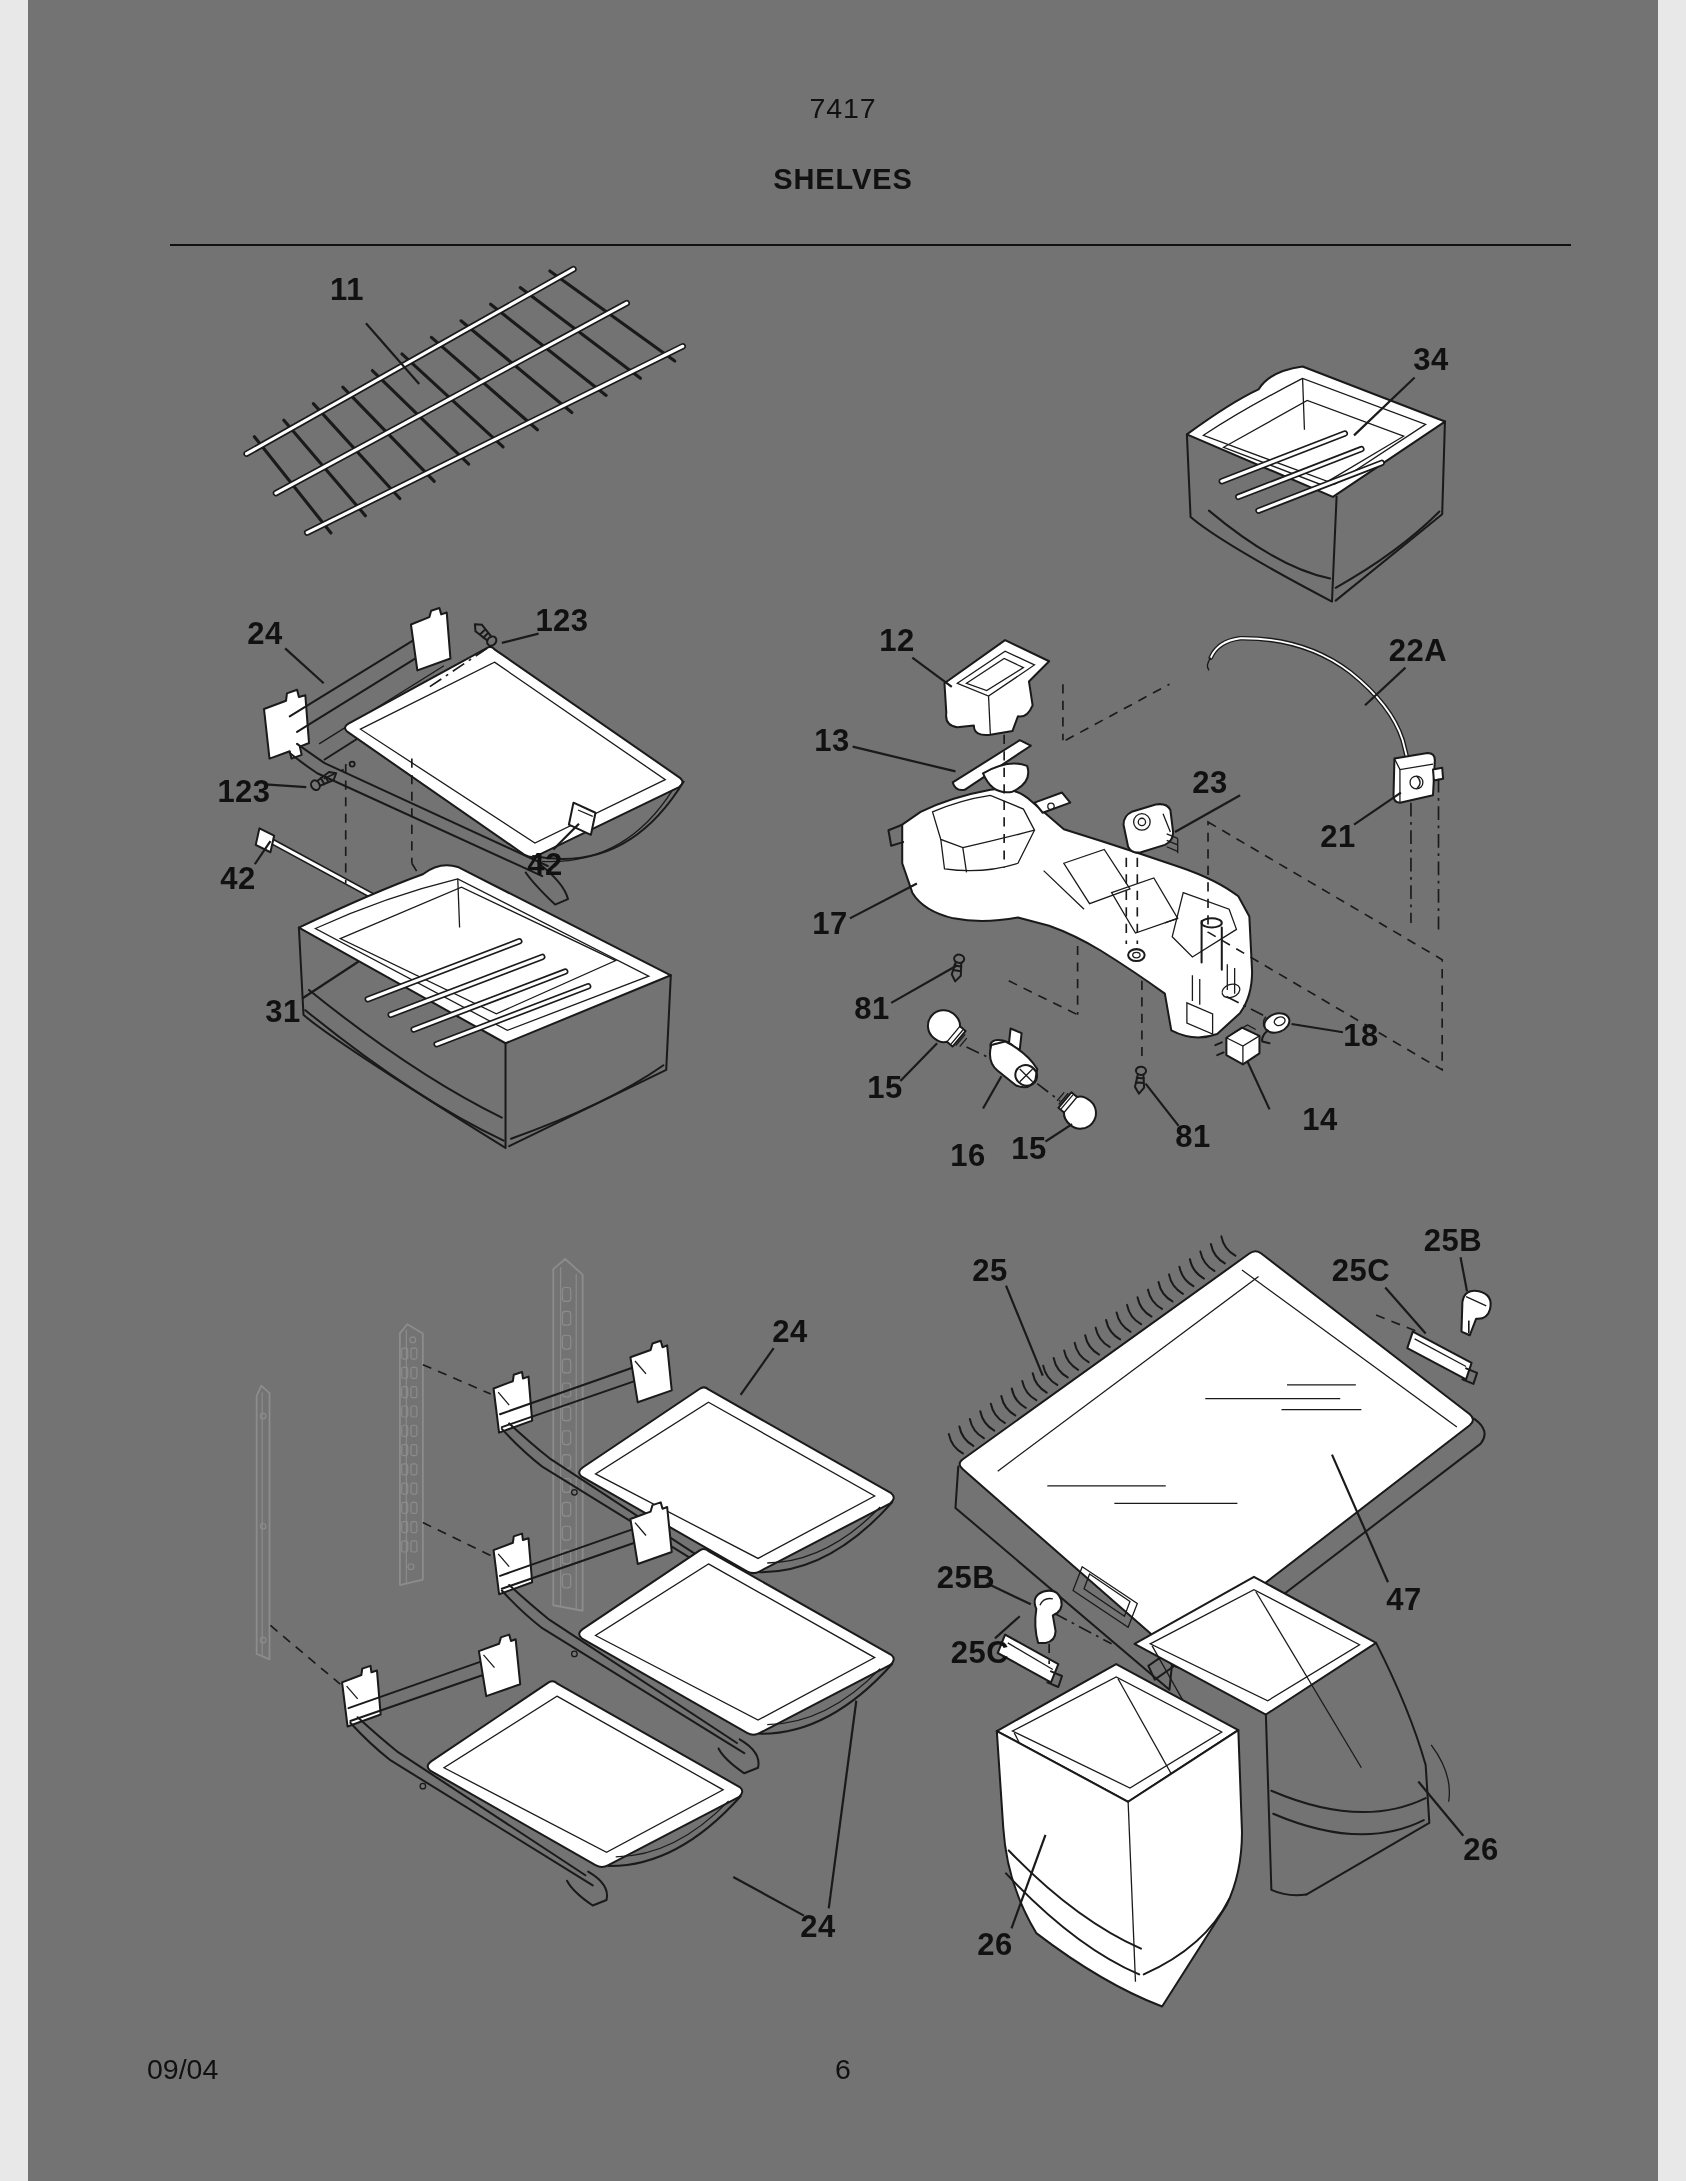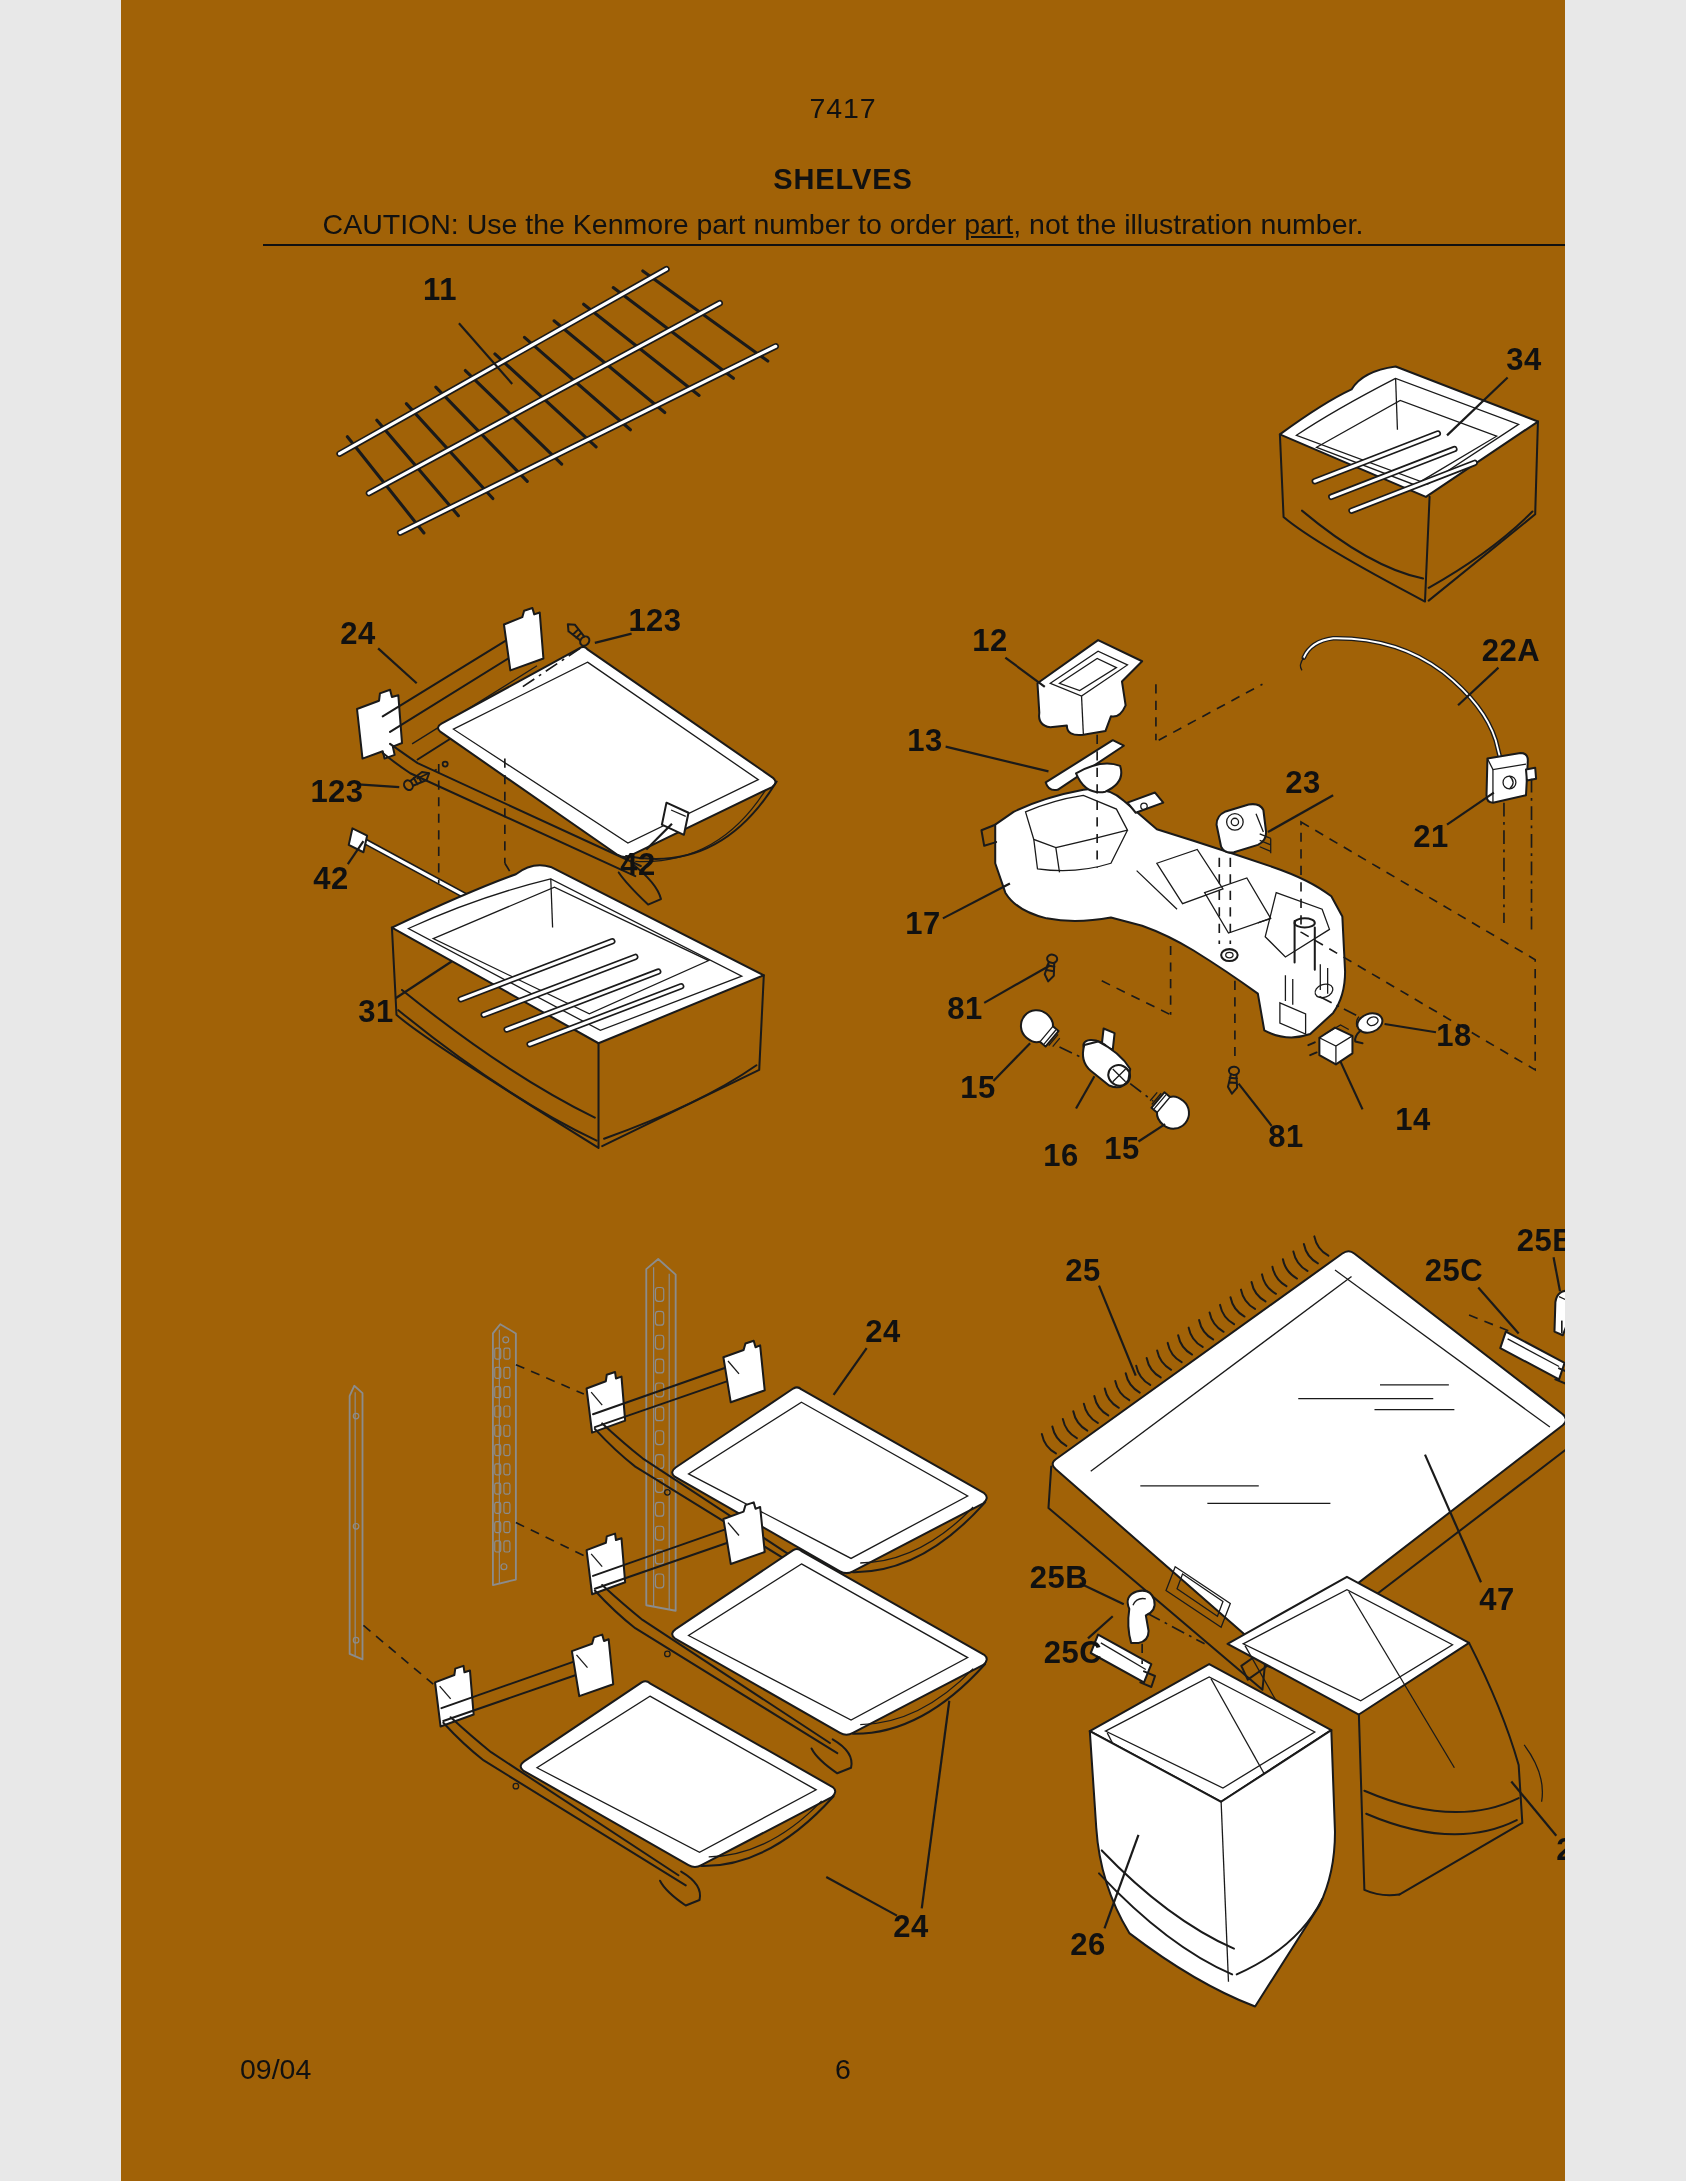--- a/index.html
+++ b/index.html
@@ -1,17 +1,17 @@
 <!DOCTYPE html>
 <html style="font-size:14.7px"><head>
 <meta charset="utf-8">
 <style>
   html,body{margin:0;padding:0;background:#e8e8e8;}
   #page{
-    position:relative;width:1444px;height:2182px;background:#a16207;
+    position:relative;width:1630px;height:2182px;background:#737373;
     font-family:"Liberation Sans", sans-serif;color:#111;overflow:hidden;
     margin:0 auto;
   }
   .hdr{position:absolute;left:0;width:100%;text-align:center;}
   #model-number{top:92px;font-size:28.5px;letter-spacing:0.9px;}
   #page-title{top:163px;font-size:29px;font-weight:bold;letter-spacing:0.9px;}
   #caution-line{top:208px;font-size:28.5px;}
   #caution-line .u{text-decoration:underline;}
   #rule{position:absolute;left:142px;top:244px;width:1401px;height:0;border-top:2.2px solid #111;}
   #footer-date{position:absolute;left:119px;top:2053px;font-size:28.5px;}
@@ -35,21 +35,20 @@
   .dashdot{stroke:#1a1a1a;stroke-width:1.8;fill:none;stroke-dasharray:15 6 3 6;}
   .leader{stroke:#1a1a1a;stroke-width:2.4;}
 </style>
 </head>
 <body>
 
 <div id="page">
 
   <div class="hdr" id="model-number">7417</div>
   <div class="hdr" id="page-title">SHELVES</div>
-  <div class="hdr" id="caution-line"><span>CAUTION: Use the Kenmore part number to order </span><span class="u">part</span><span>, not the illustration number.</span></div>
   <div id="rule"></div>
 
   <svg id="art" width="1686" height="2182" viewBox="0 0 1836 2376">
 
     <g>
       <g id="railR3">
         <path class="gray" d="M249,1520 L254,1509 L263,1517 L263,1807 L249,1801 Z"></path>
         <line class="graythin" x1="255" y1="1516" x2="255" y2="1803"></line>
         <circle class="graythin" cx="256" cy="1542" r="3"></circle>
         <circle class="graythin" cx="256" cy="1662" r="3"></circle>

